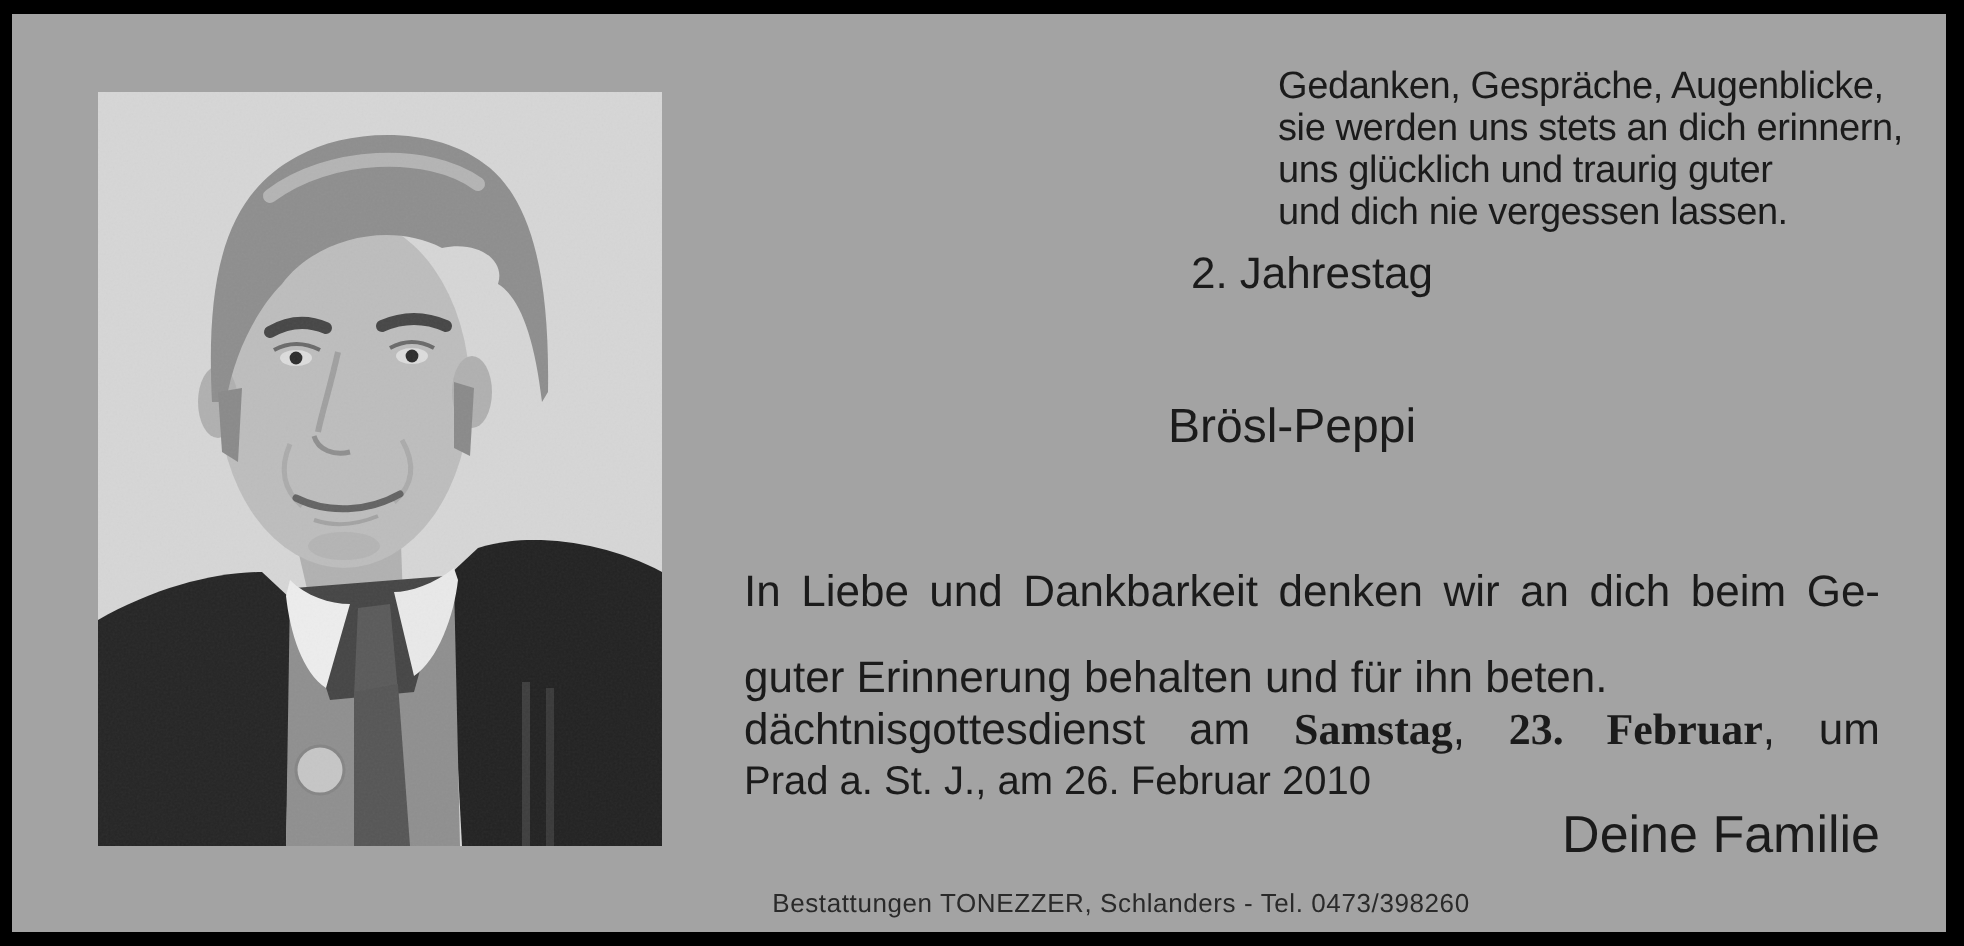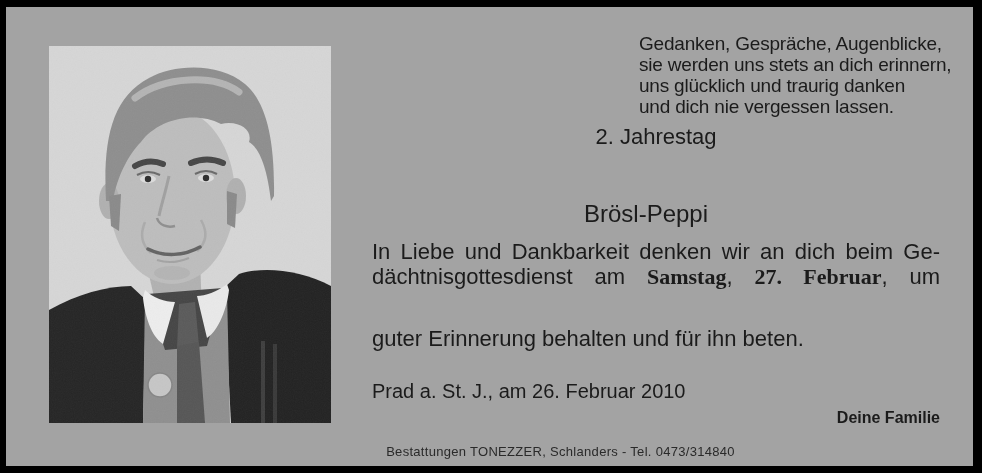--- a/index.html
+++ b/index.html
@@ -65,38 +65,38 @@
   }
   .para {
     position: absolute;
     left: 366px;
     width: 568px;
     font-size: 22px;
     line-height: 25px;
   }
   .p1 { top: 232px; }
   .p2 { top: 319px; }
-  .jline { text-align: justify; text-align-last: justify; }
+  .jline { text-align: justify; text-align-last: justify; margin-top: 44px; }
   .nline { text-align: left; }
   .b { font-weight: bold; font-family: Liberation Serif, serif; }
   .dateline {
     position: absolute;
     left: 366px; top: 372px;
     width: 568px;
     font-size: 20px;
     line-height: 24px;
   }
   .signature {
     position: absolute;
     left: 366px; top: 398px;
     width: 568px;
     text-align: right;
-    font-size: 16px;
+    font-size: 26px;
     line-height: 25px;
-    font-weight: bold;
+    font-weight: normal;
   }
   .footer {
     position: absolute;
     left: 366px; top: 437px;
     width: 377px;
     text-align: center;
     font-size: 13px;
     line-height: 16px;
     letter-spacing: 0.3px;
     color: #2a2a2a;
@@ -170,36 +170,36 @@
         <path d="M214,295 L214,377" stroke="#464646" stroke-width="4" opacity="0.8"></path>
         <path d="M226,298 L226,377" stroke="#3f3f3f" stroke-width="4" opacity="0.8"></path>
 
         <rect x="0" y="0" width="282" height="377" filter="url(#noise)" opacity="0.06"></rect>
       </svg>
     </div>
 
     <div class="verse">
       <div class="verse-line">Gedanken, Gespräche, Augenblicke,</div>
       <div class="verse-line">sie werden uns stets an dich erinnern,</div>
-      <div class="verse-line">uns glücklich und traurig danken</div>
+      <div class="verse-line">uns glücklich und traurig guter</div>
       <div class="verse-line">und dich nie vergessen lassen.</div>
     </div>
 
     <div class="anniv">2. Jahrestag</div>
     <div class="nick">Brösl-Peppi</div>
 
     <div class="para p1">
       <div class="jline">
         <span>In Liebe und Dankbarkeit denken wir an dich beim Ge-</span>
       </div>
-      <div class="jline"><span>dächtnisgottesdienst am </span><span class="b">Samstag</span><span>, </span><span class="b">27. Februar</span><span>, um</span></div>
+      <div class="jline"><span>dächtnisgottesdienst am </span><span class="b">Samstag</span><span>, </span><span class="b">23. Februar</span><span>, um</span></div>
     </div>
 
     <div class="para p2">
       <div class="nline">guter Erinnerung behalten und für ihn beten.</div>
     </div>
 
     <div class="dateline">Prad a. St. J., am 26. Februar 2010</div>
     <div class="signature">Deine Familie</div>
-    <div class="footer">Bestattungen TONEZZER, Schlanders - Tel. 0473/314840</div>
+    <div class="footer">Bestattungen TONEZZER, Schlanders - Tel. 0473/398260</div>
 
   </div>
 </div>
 
 </body></html>

